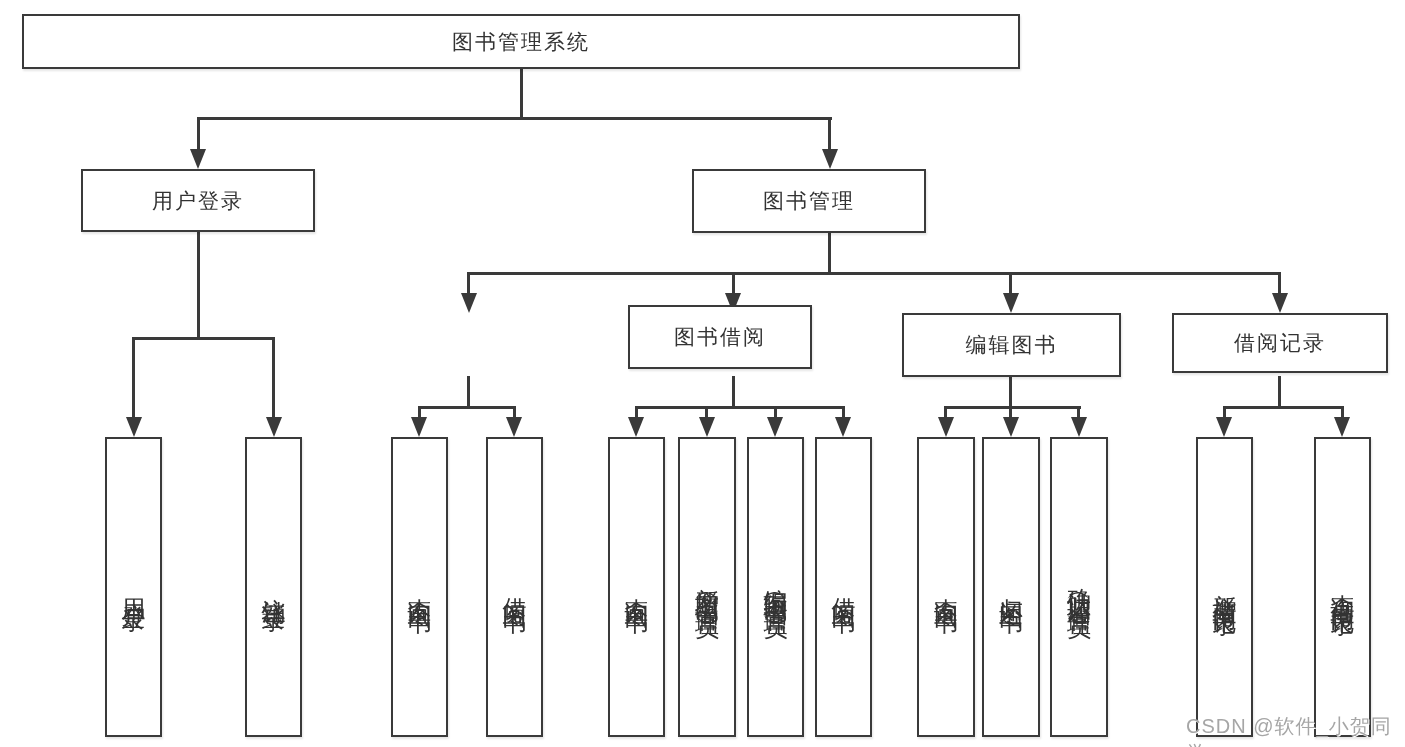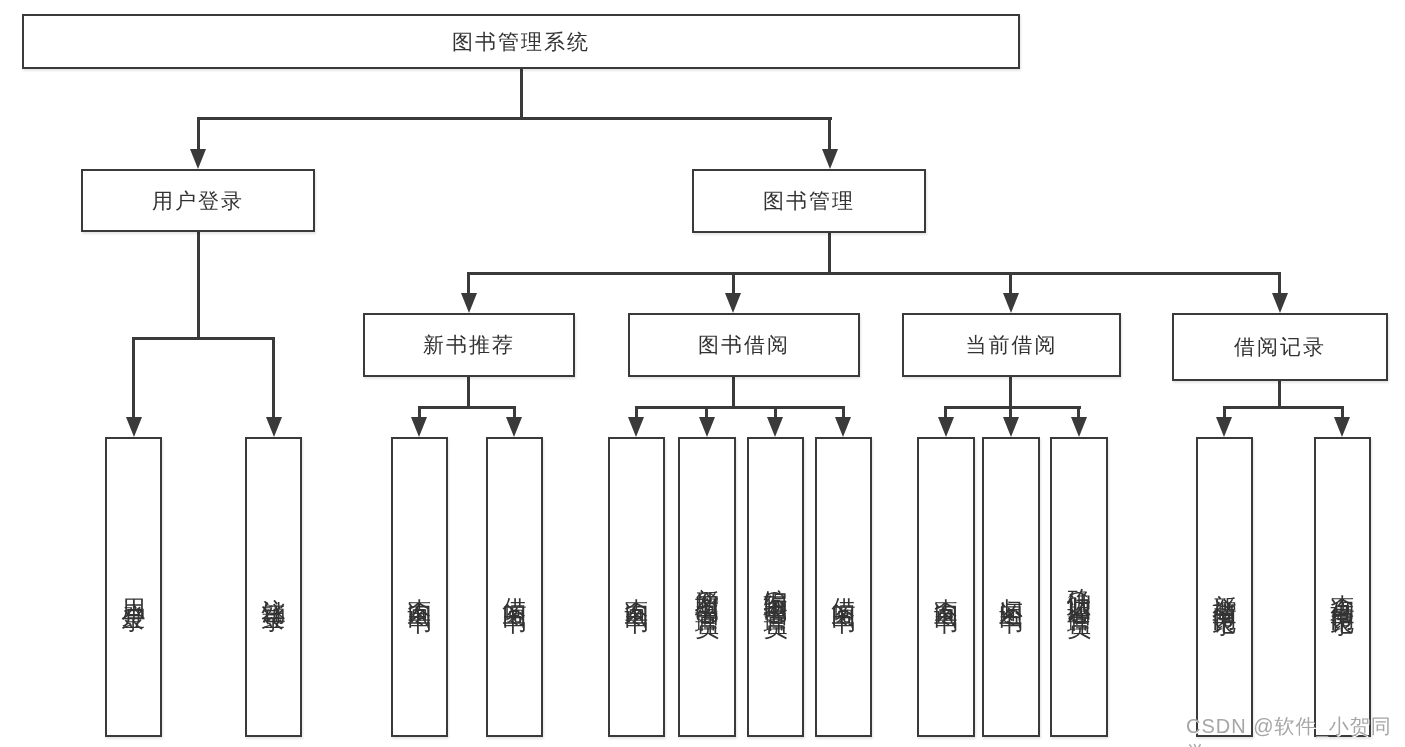--- a/index.html
+++ b/index.html
@@ -100,24 +100,23 @@
   <div class="arrow" style="left:1071px;top:417px"></div>
 
   <div class="arrow" style="left:1216px;top:417px"></div>
   <div class="arrow" style="left:1334px;top:417px"></div>
 
   <div class="hbox" style="left:22px;top:14px;width:998px;height:55px">图书管理系统</div>
 
   <div class="hbox" style="left:81px;top:169px;width:234px;height:63px">用户登录</div>
   <div class="hbox" style="left:692px;top:169px;width:234px;height:64px">图书管理</div>
 
-  <div class="hbox" style="left:363px;top:313px;width:212px;height:64px">新书推荐</div>
-  <div class="hbox" style="left:628px;top:313px;width:232px;height:64px">图书借阅</div>
-  <div class="hbox" style="left:902px;top:313px;width:219px;height:64px">当前借阅</div>
-  <div class="hbox" style="left:1172px;top:313px;width:216px;height:68px">借阅记录</div>
+  <div class="hbox" style="left:628px;top:305px;width:184px;height:64px">图书借阅</div>
+  <div class="hbox" style="left:902px;top:313px;width:219px;height:64px">编辑图书</div>
+  <div class="hbox" style="left:1172px;top:313px;width:216px;height:60px">借阅记录</div>
 
   <div class="vbox" style="left:105px;width:57px">用户登录</div>
   <div class="vbox" style="left:245px;width:57px">注销登录</div>
 
   <div class="vbox" style="left:391px;width:57px">查询图书</div>
   <div class="vbox" style="left:486px;width:57px">借阅图书</div>
 
   <div class="vbox" style="left:608px;width:57px">查询图书</div>
   <div class="vbox" style="left:678px;width:58px">新增图书（管理员）</div>
   <div class="vbox" style="left:747px;width:57px">编辑图书（管理员）</div>

